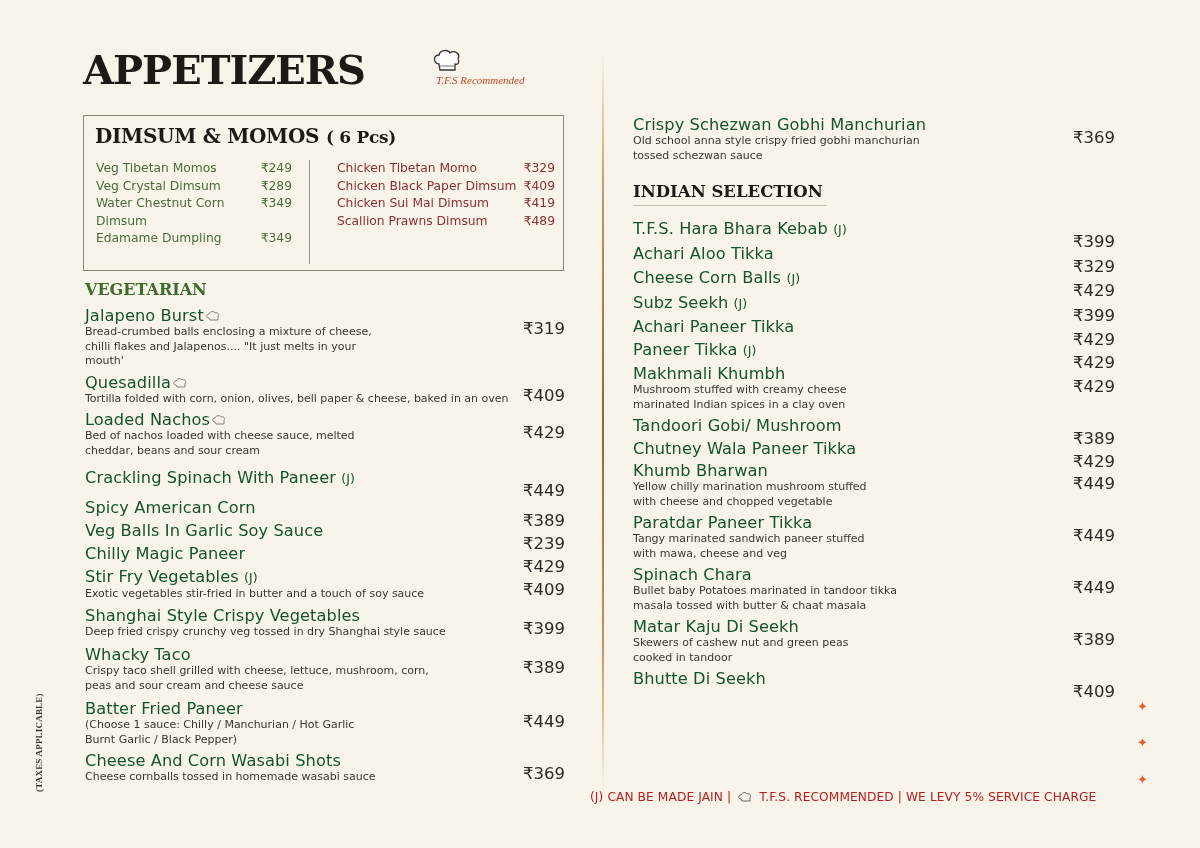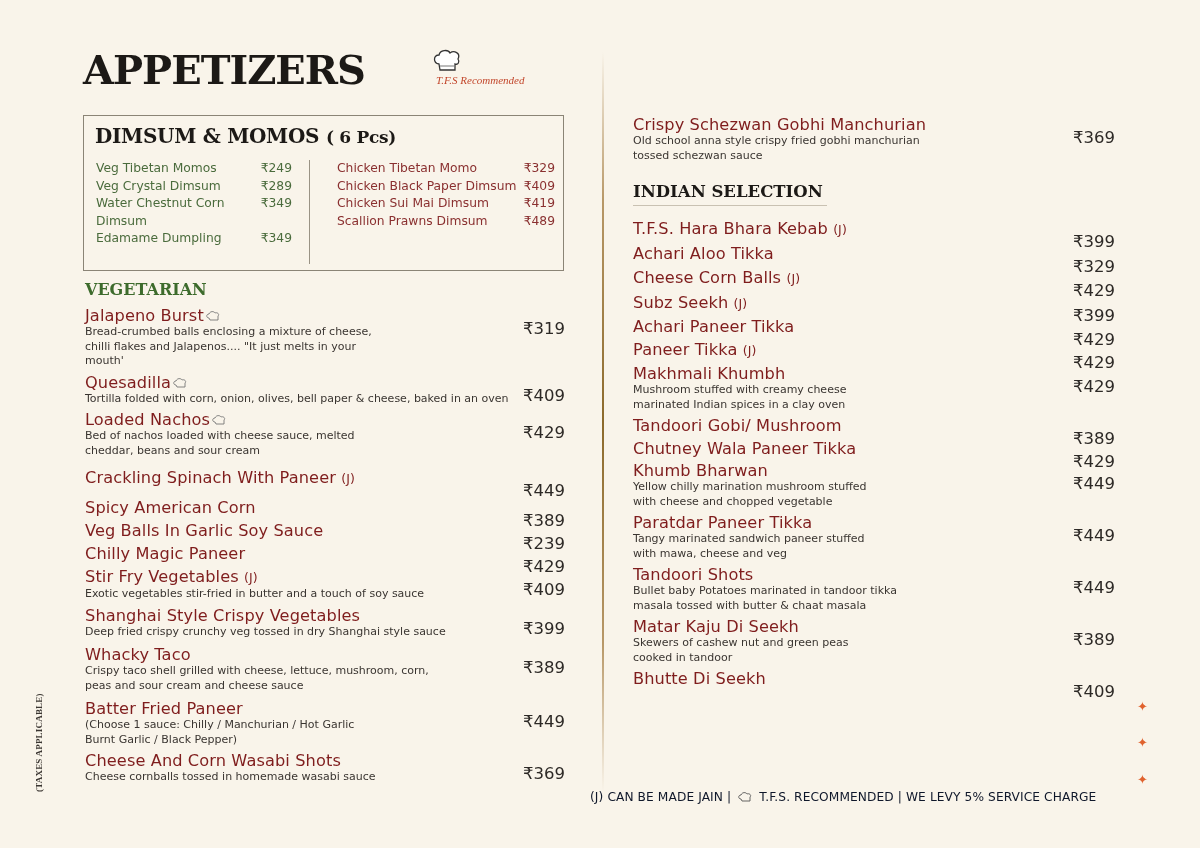--- a/index.html
+++ b/index.html
@@ -43,21 +43,21 @@
   .dim-col.nonveg .dim-row .nm { width:190px;margin-left:14px; }
   .veg-heading {
     left:85px; top:280px;
     font-family:"DejaVu Serif", serif; font-weight:bold; font-size:16px; color:#3d6b2c;
   }
   .menu-col { width:480px; }
   .menu-col.left { left:85px; top:305px; }
   .menu-col.right { left:633px; top:114px; }
   .item { position:relative; }
   .item .name {
-    font-size:16.2px; line-height:22px; color:#7f1d1d; letter-spacing:0.1px;
+    font-size:16.2px; line-height:22px; color:#14532d; letter-spacing:0.1px;
     display:inline-block;
   }
   .item .name .tag { font-size:12.5px; }
   .item .price {
     position:absolute; right:0; top:12px; font-size:16.5px; line-height:23px; color:#2d2926;
   }
   .item .desc {
     font-size:11px; line-height:14.5px; color:#3a3531; margin-top:-2px; padding-bottom:3px;
   }
   .hat-inline { display:inline-block; width:14px; height:11px; vertical-align:middle; margin-left:2px; }
@@ -70,21 +70,21 @@
   .divider {
     left:602px; top:52px; width:1.5px; height:740px;
     background:linear-gradient(to bottom, rgba(190,160,110,0) 0%, #b89868 20%, #8c6a2c 50%, #b89868 80%, rgba(190,160,110,0) 100%);
   }
   .taxes {
     left:34px; top:792px; transform-origin:left top; transform:rotate(-90deg);
     font-family:"Liberation Serif", serif; font-weight:bold; font-size:9px; color:#3a3531;
     white-space:nowrap; letter-spacing:0.2px;
   }
   .footer {
-    left:590px; top:790px; font-size:12.2px; color:#0f172a; white-space:nowrap; letter-spacing:0.1px;
+    left:590px; top:790px; font-size:12.2px; color:#b91c1c; white-space:nowrap; letter-spacing:0.1px;
   }
   .footer .hat-inline { margin:0 3px; }
   .deco { left:1137px; color:#e0622e; font-size:13px; line-height:13px; }
 </style>
 </head>
 <body>
 
 <div class="abs title">APPETIZERS</div>
 
 <div class="abs tfs-badge">
@@ -256,21 +256,21 @@
     <span class="name">Khumb Bharwan</span>
     <span class="price">₹449</span>
     <div class="desc" style="width:250px">Yellow chilly marination mushroom stuffed with cheese and chopped vegetable</div>
   </div>
   <div class="item">
     <span class="name">Paratdar Paneer Tikka</span>
     <span class="price">₹449</span>
     <div class="desc" style="width:250px">Tangy marinated sandwich paneer stuffed with mawa, cheese and veg</div>
   </div>
   <div class="item">
-    <span class="name">Tandoori Shots</span>
+    <span class="name">Spinach Chara</span>
     <span class="price">₹449</span>
     <div class="desc" style="width:280px">Bullet baby Potatoes marinated in tandoor tikka masala tossed with butter &amp; chaat masala</div>
   </div>
   <div class="item">
     <span class="name">Matar Kaju Di Seekh</span>
     <span class="price">₹389</span>
     <div class="desc" style="width:230px">Skewers of cashew nut and green peas cooked in tandoor</div>
   </div>
   <div class="item">
     <span class="name">Bhutte Di Seekh</span>

